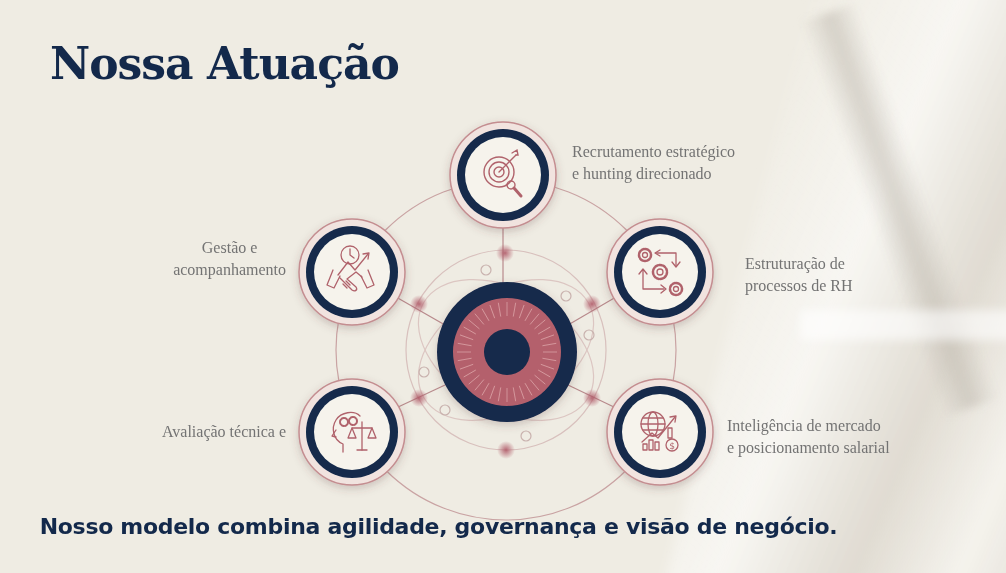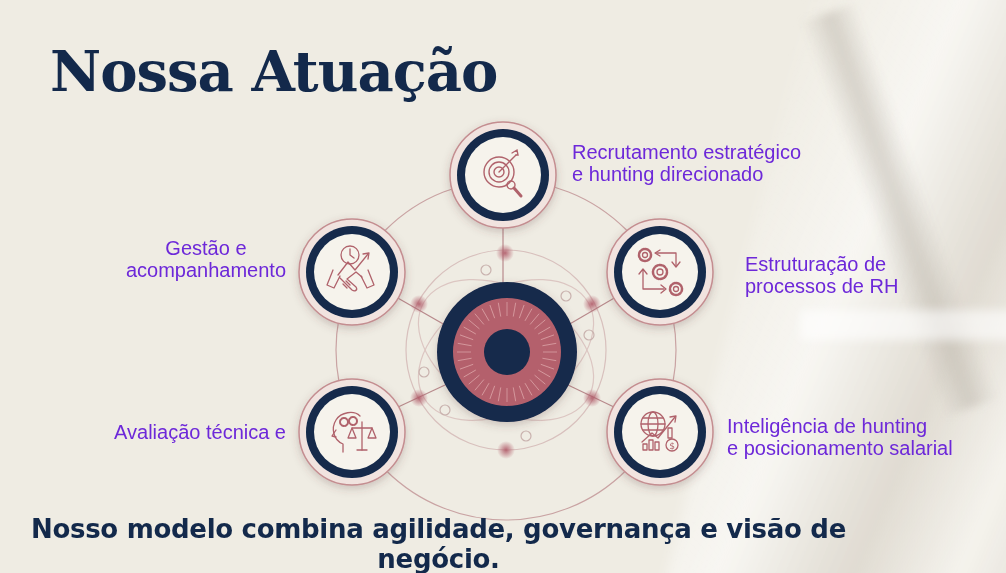--- a/index.html
+++ b/index.html
@@ -20,34 +20,34 @@
     background:linear-gradient(90deg, rgba(190,184,174,0.0), rgba(190,184,174,0.55), rgba(190,184,174,0.0));
     transform:rotate(-20deg); filter:blur(4px);
   }
   .bg-layer .shade3 {
     position:absolute; left:800px; top:310px; width:220px; height:30px;
     background:rgba(255,255,255,0.6); filter:blur(5px);
   }
   .title {
     position:absolute; left:50px; top:38px; margin:0;
     font-family:"DejaVu Serif", "Liberation Serif", serif;
-    font-weight:bold; font-size:56px; letter-spacing:-1px;
+    font-weight:bold; font-size:44px; letter-spacing:-1px;
     color:#13294b;
   }
   svg.diagram { position:absolute; left:0; top:0; }
   .label {
-    position:absolute; font-size:20px; line-height:22px; color:#6d28d9;
-    font-family:Liberation Sans, sans-serif;
+    position:absolute; font-size:16px; line-height:22px; color:#737373;
+    font-family:Liberation Serif, serif;
   }
   .label.right { text-align:center; }
   .label span { display:block; white-space:nowrap; }
   .footer {
     position:absolute; left:0; width:877px; top:514px; text-align:center;
     font-family:"DejaVu Sans", "Liberation Sans", sans-serif;
-    font-weight:bold; font-size:26px; color:#13294b; letter-spacing:-0.3px;
+    font-weight:bold; font-size:22px; color:#13294b; letter-spacing:-0.3px;
   }
 </style>
 </head>
 <body>
 
 <div class="bg-layer">
   <div class="shade1"></div>
   <div class="shade2"></div>
   <div class="shade3"></div>
 </div>
@@ -240,17 +240,17 @@
 <div class="label" style="left:727px; top:253px;margin-left:18px;">
   <span>Estruturação de</span>
   <span>processos de RH</span>
 </div>
 
 <div class="label right" style="right:720px; top:415px;margin-top:6px;">
   <span>Avaliação técnica e</span>
 </div>
 
 <div class="label" style="left:727px; top:415px;">
-  <span>Inteligência de hunting</span>
+  <span>Inteligência de mercado</span>
   <span>e posicionamento salarial</span>
 </div>
 
 <div class="footer">Nosso modelo combina agilidade, governança e visão de negócio.</div>
 
 </body></html>

